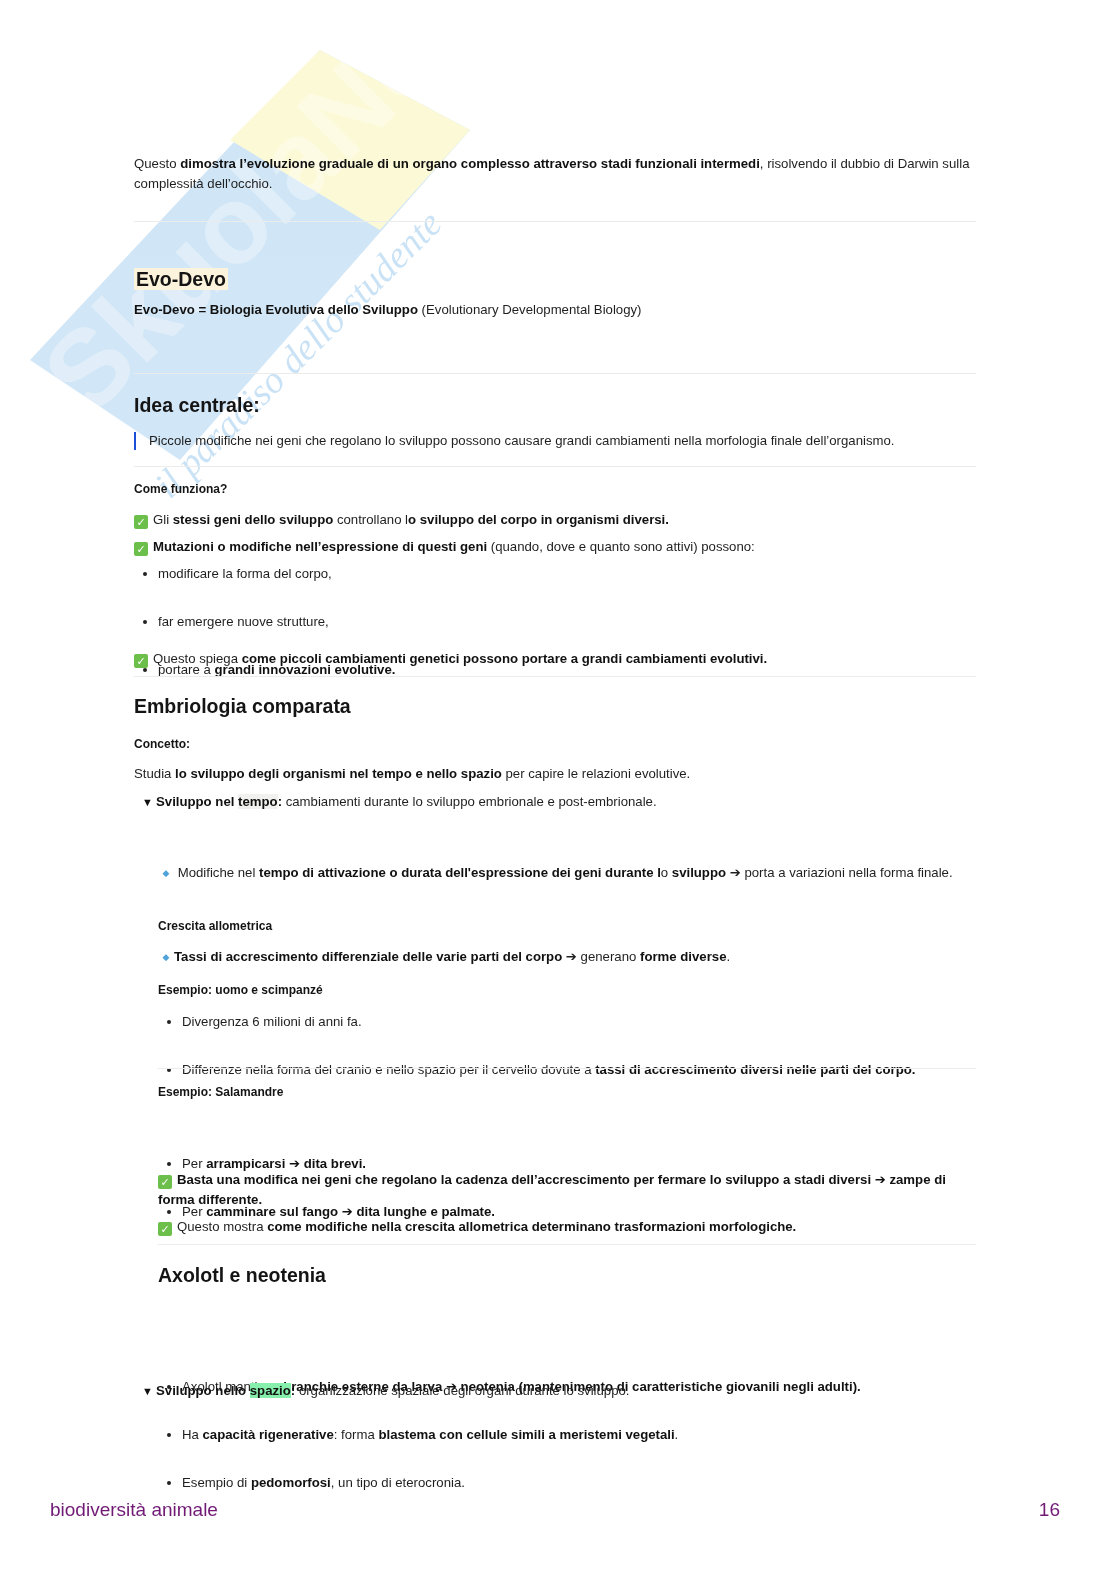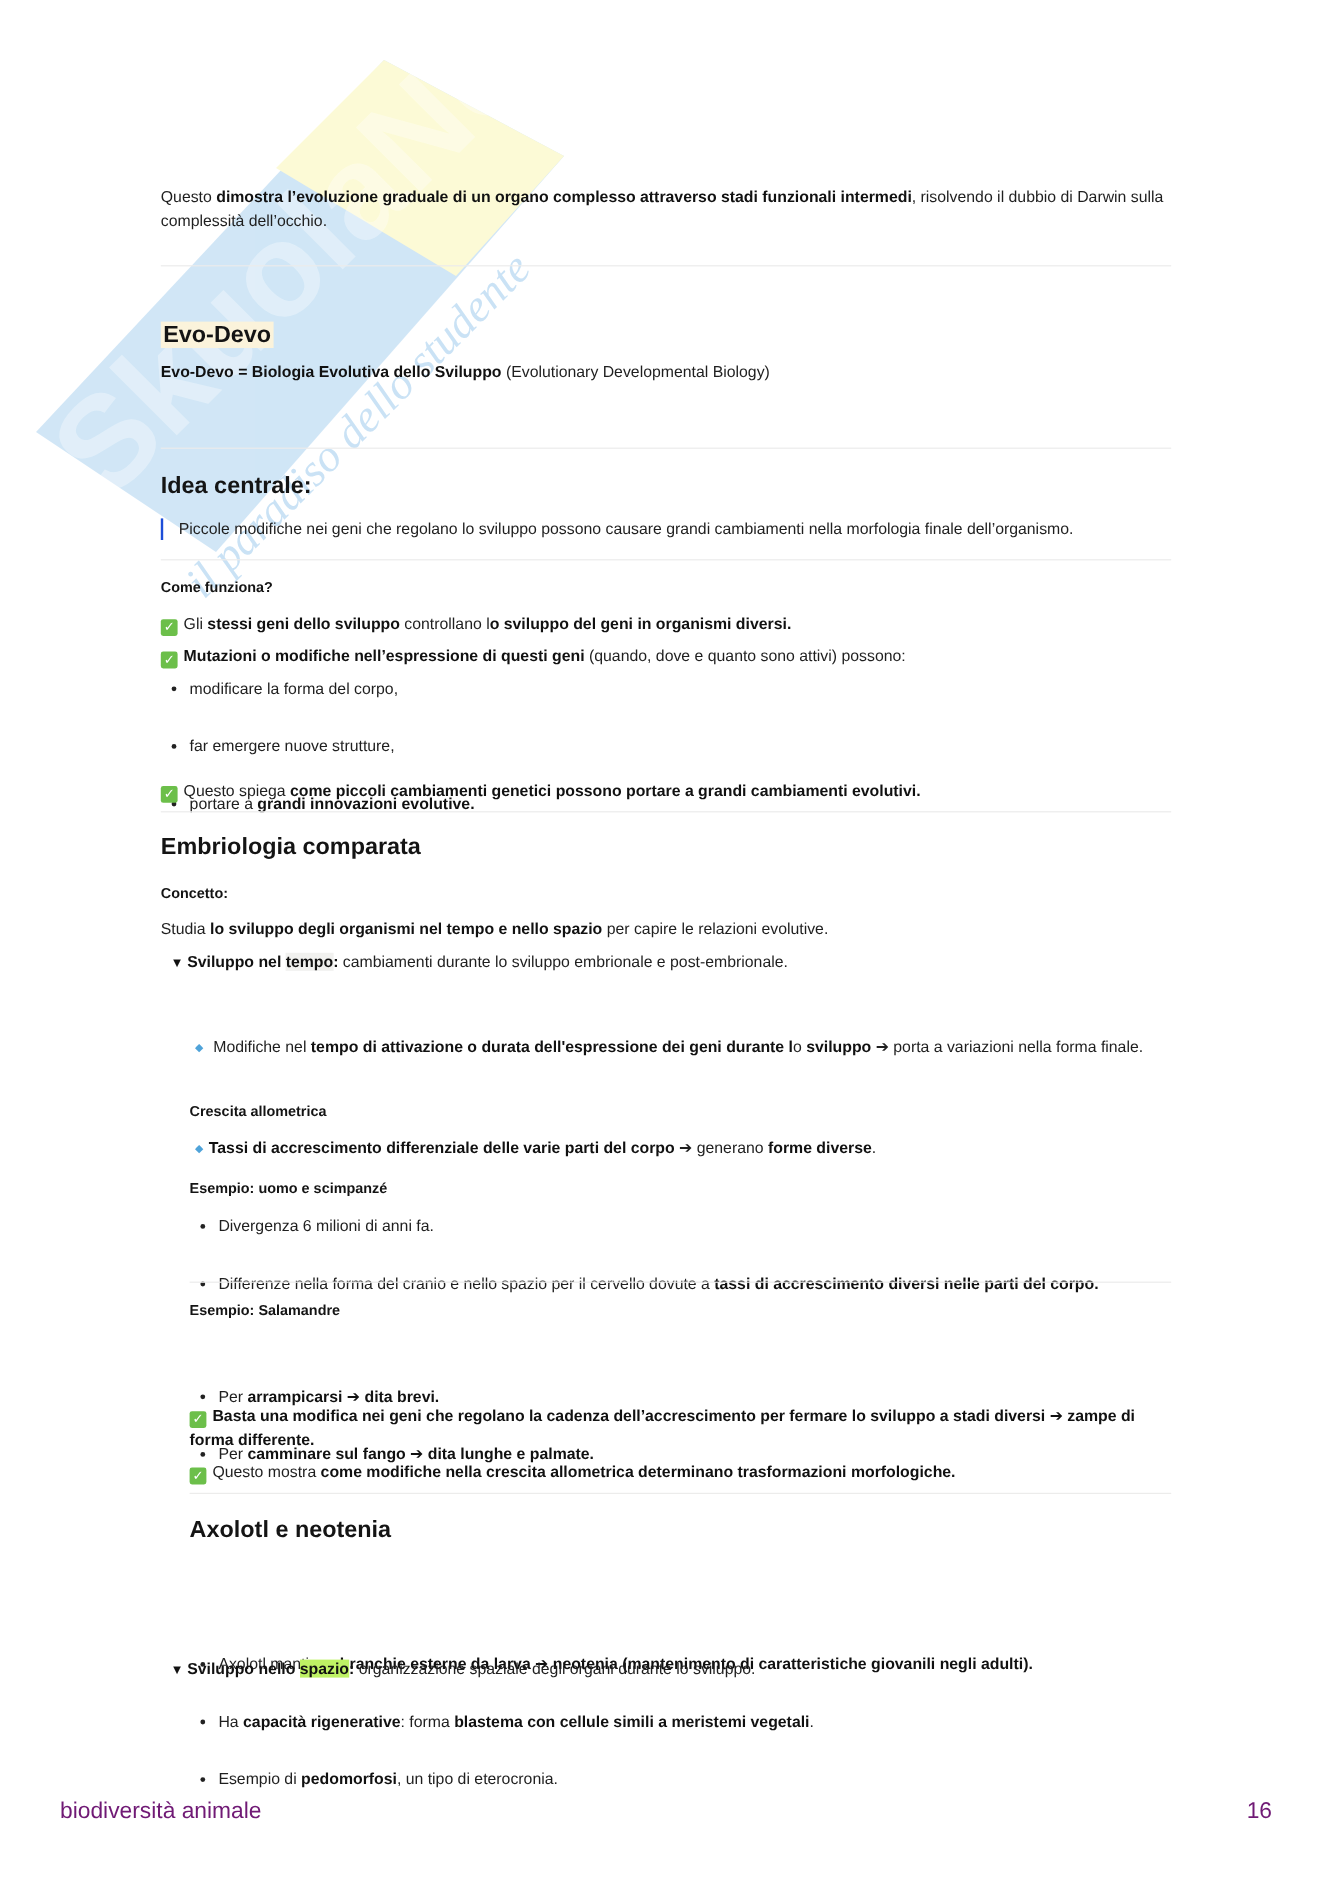--- a/index.html
+++ b/index.html
@@ -11,21 +11,21 @@
   .page { position: absolute; left: 0; top: 0; width: 1117px; height: 1580px; }
   .content { position: absolute; left: 134px; width: 842px; font-size: 13.2px; color: #1f1f1f; }
   .content b { font-weight: 700; color: #111; }
   .abs { position: absolute; left: 0; right: 0; }
   .para { line-height: 20px; }
   .divider { position: absolute; left: 0; right: 0; height: 1px; background: #ececeb; }
   h2.h1 { font-size: 19.5px; font-weight: 600; margin: 0; color: #141414; }
   h3.h2 { font-size: 12px; font-weight: 600; margin: 0; color: #141414; }
   .hl-yellow { background: #fbf3db; padding: 0 2px; }
   .hl-gray { background: #f1f1ef; padding: 0 2px; }
-  .hl-red { background: #bef264; }
+  .hl-red { background: #86efac; }
   .diamond { color: #4fa3d9; font-size: 9px; display: inline-block; width: 16px; text-align: center; vertical-align: 1px; }
   .check {
     display: inline-block; width: 14px; height: 14px; background: #6cbf4a; border-radius: 2px;
     color: #fff; font-size: 11px; line-height: 14px; text-align: center; font-weight: 700;
     vertical-align: -2px; margin-right: 5px;
   }
   .bullet { position: relative; padding-left: 24px; line-height: 20px; }
   .bullet::before { content: ""; position: absolute; left: 9px; top: 8px; width: 4px; height: 4px; border-radius: 50%; background: #222; }
   .toggle-arrow { display: inline-block; font-size: 11px; width: 14px; color: #111; }
   .quote { border-left: 2px solid #1d4ed8; padding-left: 13px; line-height: 18px; }
@@ -62,21 +62,21 @@
       <b>Evo-Devo = Biologia Evolutiva dello Sviluppo</b><span> (Evolutionary Developmental Biology)</span>
     </div>
     <div class="divider" style="top:373px;"></div>
 
     <h2 class="h1 abs" style="top:394px;">Idea centrale:</h2>
     <div class="abs quote" style="top:432px;">Piccole modifiche nei geni che regolano lo sviluppo possono causare grandi cambiamenti nella morfologia finale dell’organismo.</div>
     <div class="divider" style="top:466px;"></div>
 
     <h3 class="h2 abs" style="top:482px;">Come funziona?</h3>
     <div class="abs para" style="top:510px;">
-      <span class="check">✓</span><span>Gli </span><b>stessi geni dello sviluppo</b><span> controllano l</span><b>o sviluppo del geni in organismi diversi.</b>
+      <span class="check">✓</span><span>Gli </span><b>stessi geni dello sviluppo</b><span> controllano l</span><b>o sviluppo del corpo in organismi diversi.</b>
     </div>
     <div class="abs para" style="top:537px;">
       <span class="check">✓</span><b>Mutazioni o modifiche nell’espressione di questi geni</b><span> (quando, dove e quanto sono attivi) possono:</span>
     </div>
     <div class="abs bullet" style="top:564px;">modificare la forma del corpo,</div>
     <div class="abs bullet" style="top:592px;">far emergere nuove strutture,</div>
     <div class="abs bullet" style="top:620px;">
       <span>portare a </span><b>grandi innovazioni evolutive.</b>
     </div>
     <div class="abs para" style="top:649px;">

